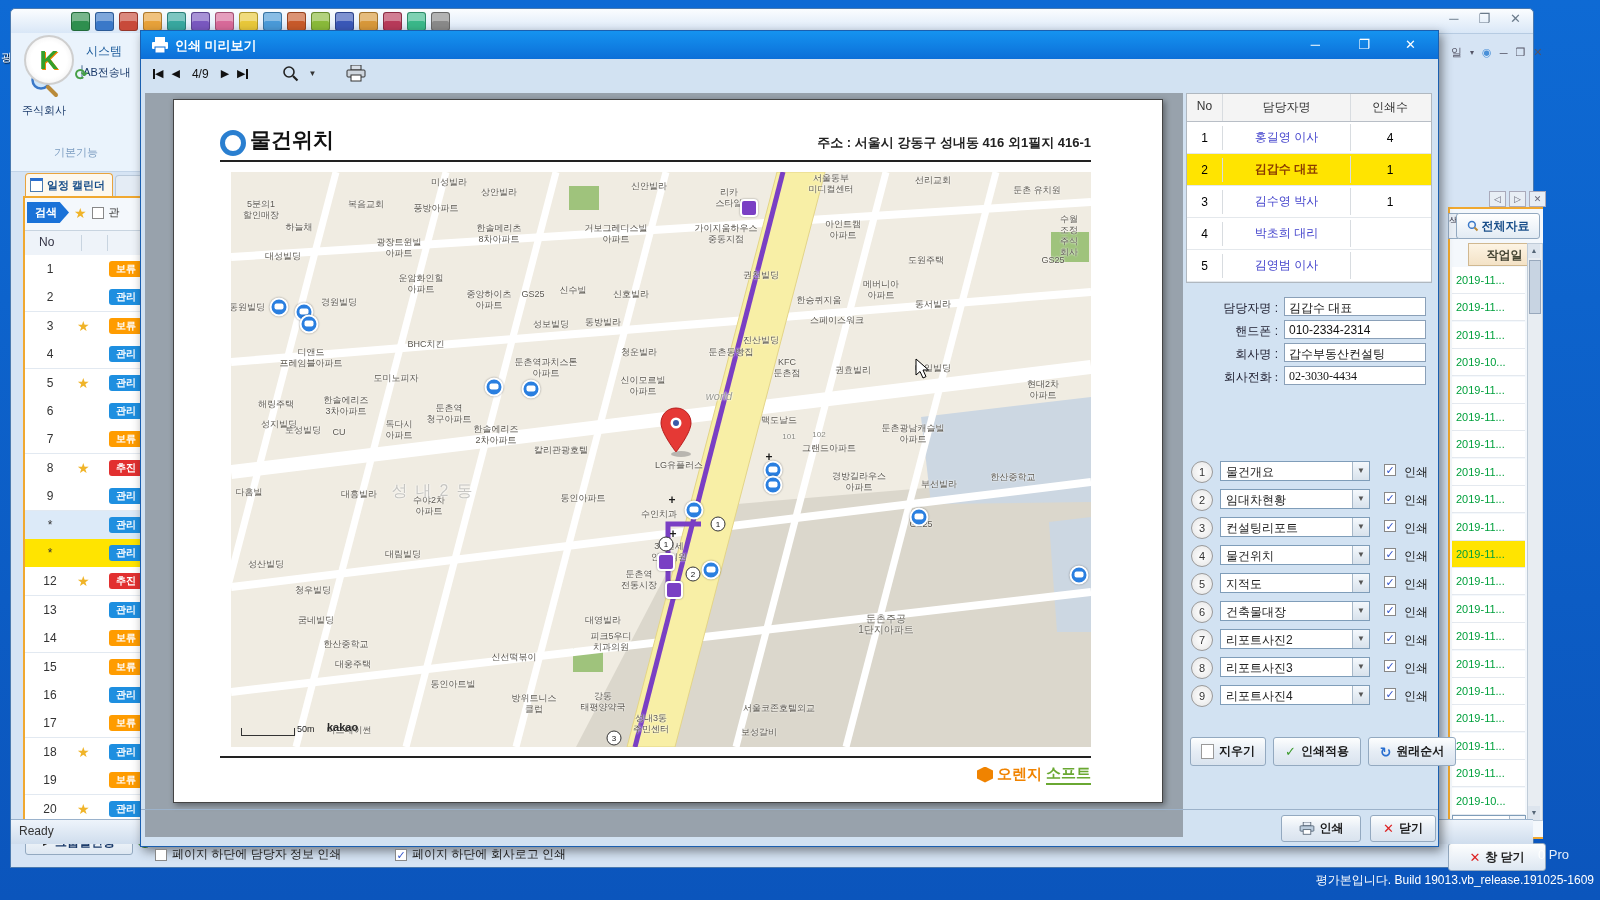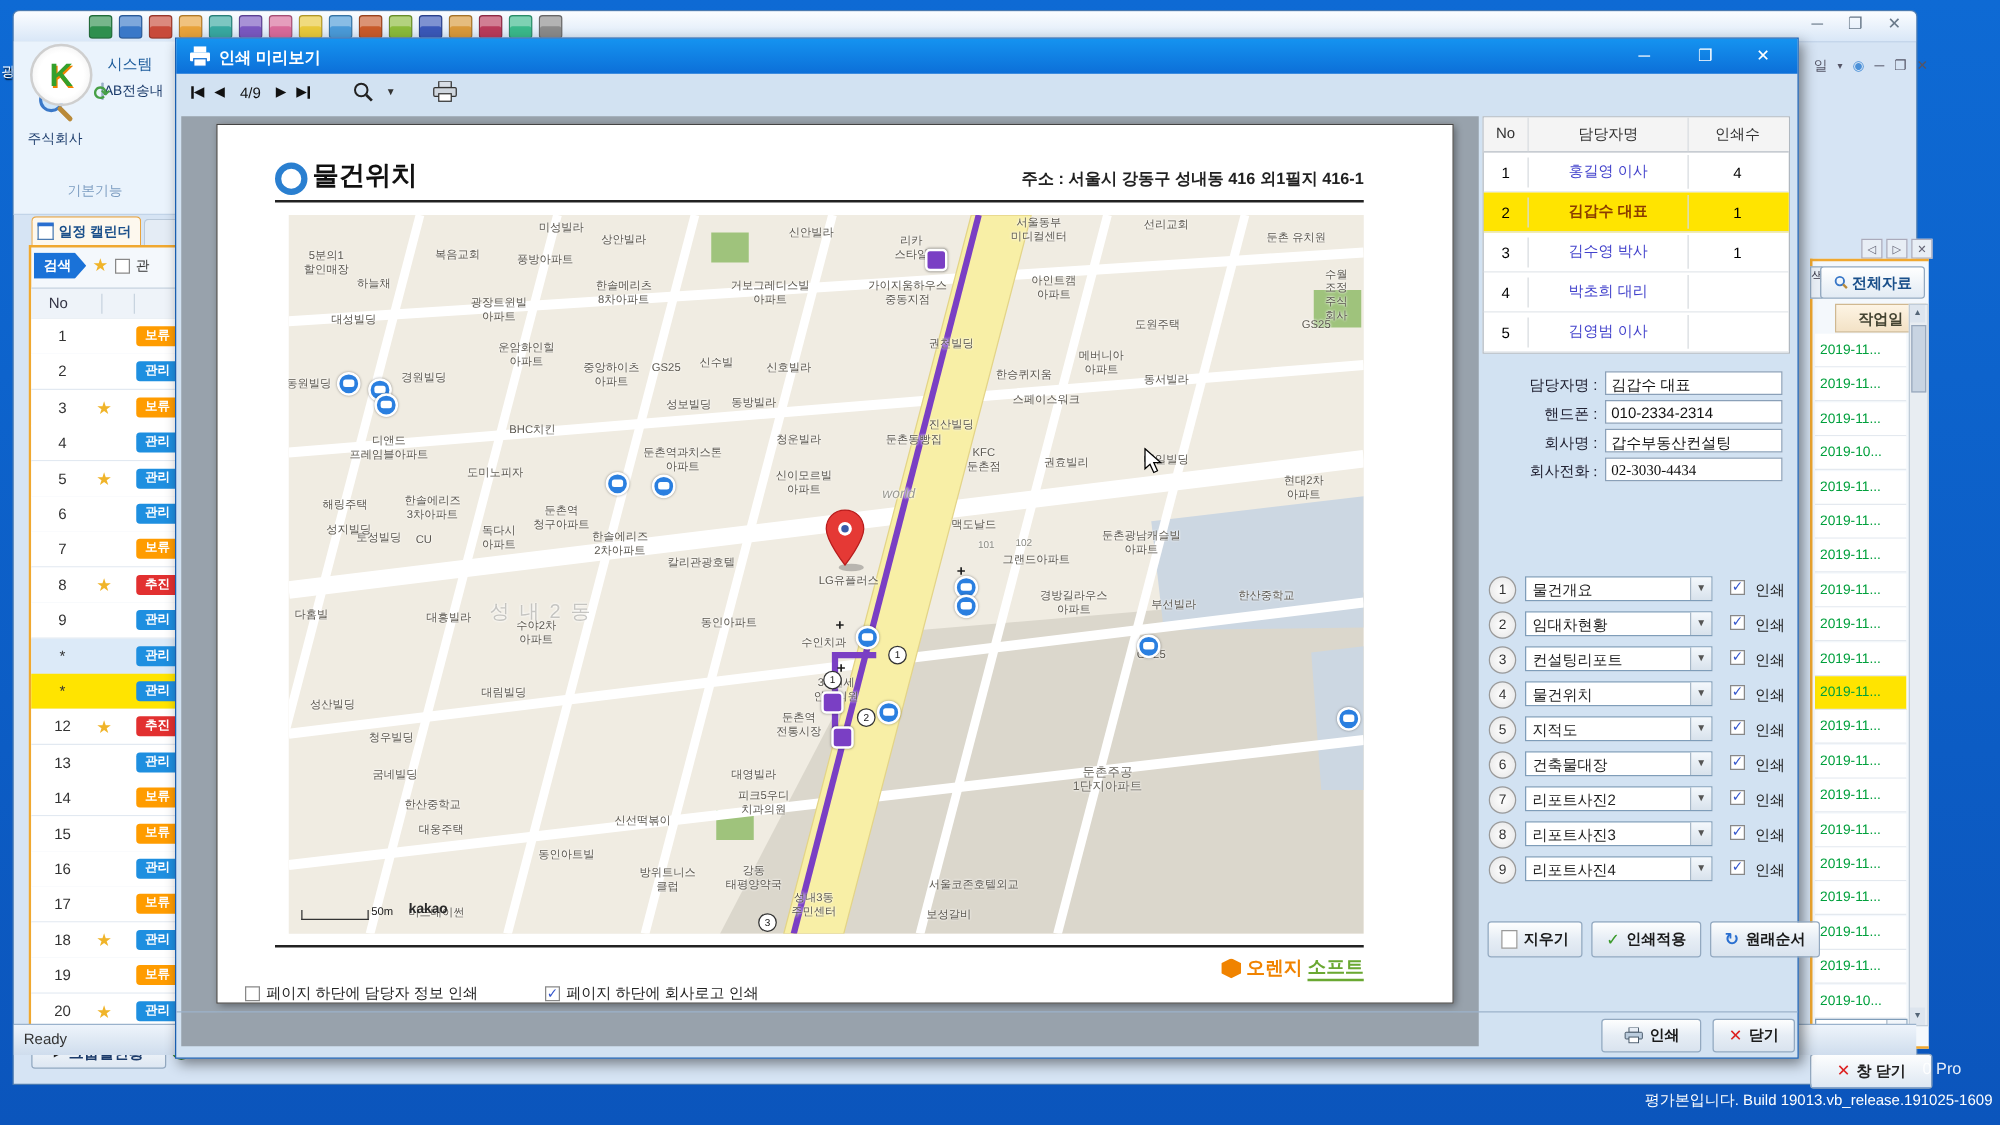--- a/index.html
+++ b/index.html
@@ -185,21 +185,21 @@
     border-left:1px solid #a8b8c8;font-style:normal;font-size:8px;color:#555;text-align:center;line-height:18px;}
   .ochk{position:absolute;left:198px;top:3px;}
   .olbl{position:absolute;left:218px;top:3px;font-size:12px;color:#222;}
   .orderbtns{position:absolute;left:1049px;top:706px;display:flex;gap:7px;}
   .orderbtns .btn{height:27px;font-weight:bold;}
   .ic-sheet{width:11px;height:13px;background:#fff;border:1px solid #999;}
   .greenchk{color:#3a9a2a;font-weight:bold;font-size:13px;}
   .bluecyc{color:#2a6fd0;font-weight:bold;font-size:14px;}
   
   .dlg-footsep{position:absolute;left:0;top:778px;width:100%;height:1px;background:#9cb2ca;}
-  .footcb{position:absolute;top:755px;display:flex;align-items:center;gap:5px;font-size:12px;color:#222;margin-left:41px;}
+  .footcb{position:absolute;top:815px;display:flex;align-items:center;gap:5px;font-size:12px;color:#222;}
   .footbtns{position:absolute;top:784px;display:flex;gap:9px;}
   .footbtns .btn{height:25px;font-weight:bold;}
   
   .wm1{position:absolute;left:1538px;top:847px;color:rgba(255,255,255,.9);font-size:13px;}
   .wm2{position:absolute;right:6px;top:872px;color:#fff;font-size:12px;}
   .edgelbl{position:absolute;left:1px;top:50px;color:#fff;font-size:11px;text-shadow:1px 1px 1px #000;}
   #cursor{position:absolute;left:915px;top:358px;}
 </style>
 </head>
 <body>

